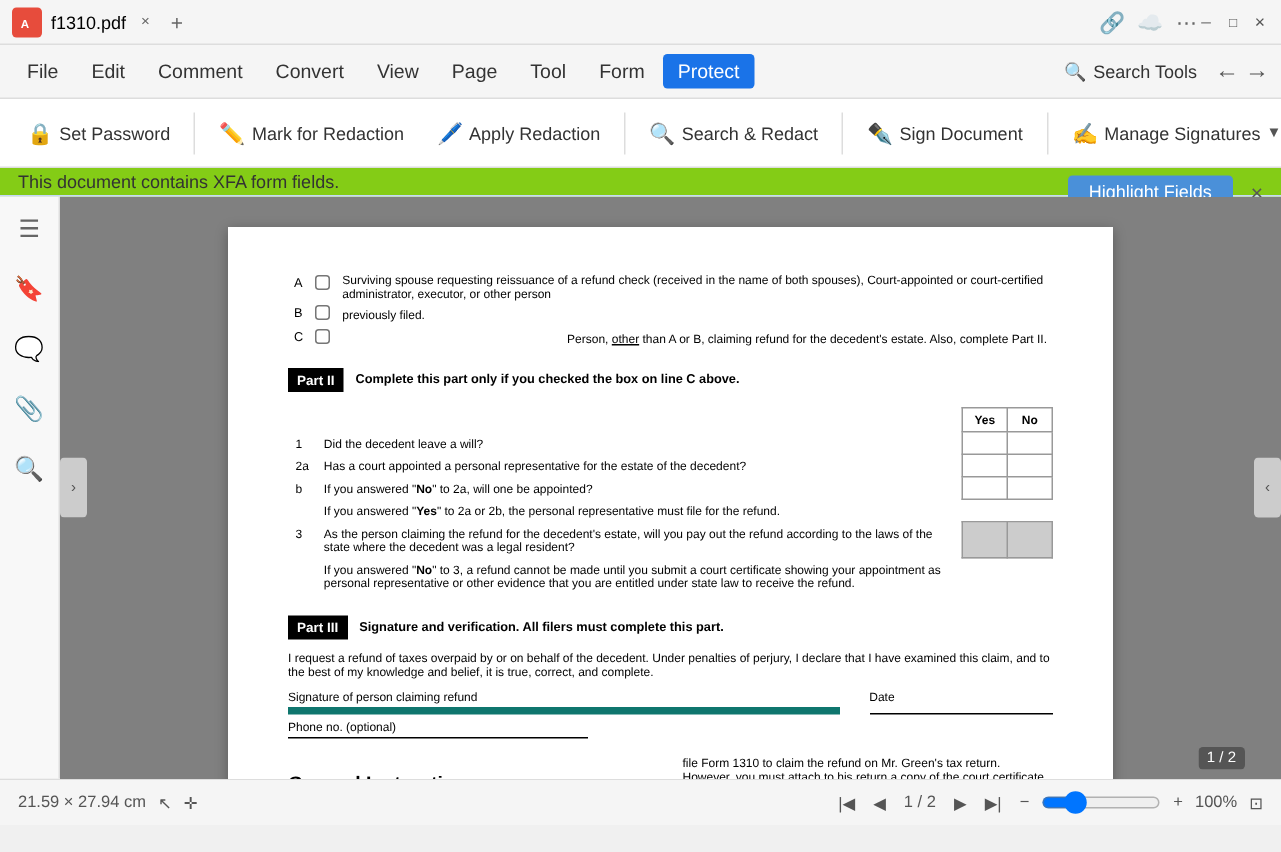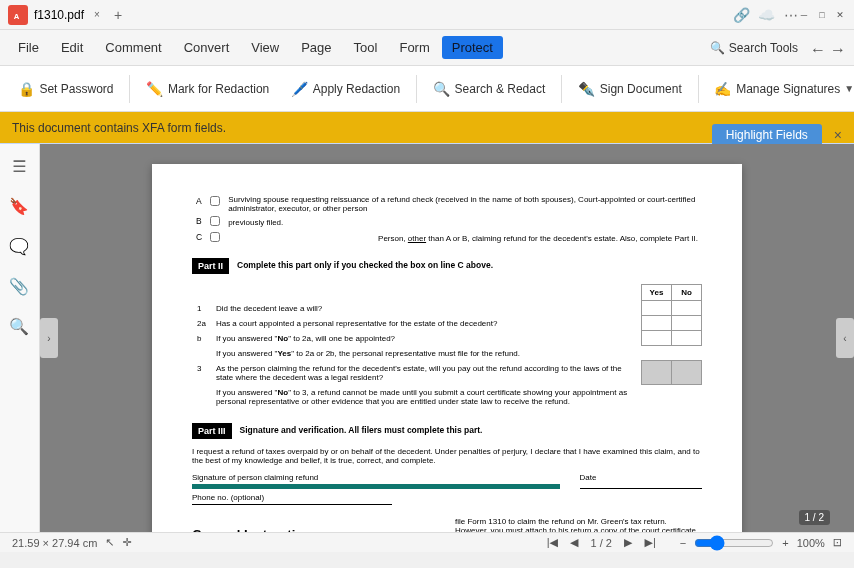--- a/index.html
+++ b/index.html
@@ -21,40 +21,40 @@
     
     .menu-bar {
       display: flex; align-items: center; height: 36px;
       background: #f5f5f5; border-bottom: 1px solid #ddd;
       padding: 0 8px; gap: 2px;
     }
     .menu-item {
       padding: 4px 10px; font-size: 13px; color: #333;
       cursor: pointer; border-radius: 3px;
     }
-    .menu-item.active { background: #1a73e8; color: #0f172a; }
+    .menu-item.active { background: #1a73e8; color: #ffffff; }
 
     
     .toolbar {
       display: flex; align-items: center; height: 46px;
       background: #fff; border-bottom: 1px solid #ddd;
       padding: 0 8px; gap: 4px;
     }
     .toolbar-btn {
       display: flex; align-items: center; gap: 4px;
       padding: 4px 10px; font-size: 12px; color: #333;
       cursor: pointer; border-radius: 3px; white-space: nowrap;
     }
     .toolbar-btn .btn-icon { font-size: 14px; color: #555; }
     .toolbar-divider { width: 1px; height: 28px; background: #ddd; margin: 0 4px; }
 
     
     .notification-bar {
       display: flex; align-items: center; justify-content: space-between;
-      height: 32px; background: #eab308; border-bottom: 1px solid #c5d8f8;
+      height: 19px; background: #84cc16; border-bottom: 1px solid #c5d8f8;
       padding: 0 12px; font-size: 12px; color: #333;
     }
     .highlight-fields-btn {
       background: #4a90d9; color: white; border: none;
       padding: 4px 14px; border-radius: 3px; font-size: 12px; cursor: pointer;
     }
     .notif-close { cursor: pointer; color: #555; font-size: 14px; }
 
     
     .main-area {
@@ -91,21 +91,21 @@
       display: flex; align-items: center; justify-content: center;
       cursor: pointer; color: #555; font-size: 10px; z-index: 10;
     }
     .left-arrow { left: 40px; }
     .right-arrow { right: 0; }
 
     
     .bottom-bar {
       display: flex; align-items: center; height: 20px;
       background: #f5f5f5; border-top: 1px solid #ddd;
-      padding: 4px 12px; gap: 20px; font-size: 11px; color: #555;
+      padding: 15px 12px; gap: 8px; font-size: 11px; color: #555;
     }
     .bottom-bar-left { flex: 1; display: flex; align-items: center; gap: 8px; }
     .bottom-bar-center { display: flex; align-items: center; gap: 4px; }
     .bottom-bar-right { display: flex; align-items: center; gap: 8px; }
     .page-nav-btn { cursor: pointer; color: #555; padding: 2px 4px; border-radius: 2px; }
     .zoom-slider { width: 80px; }
     .page-badge {
       background: #555; color: white; font-size: 10px;
       padding: 2px 6px; border-radius: 3px;
     }

